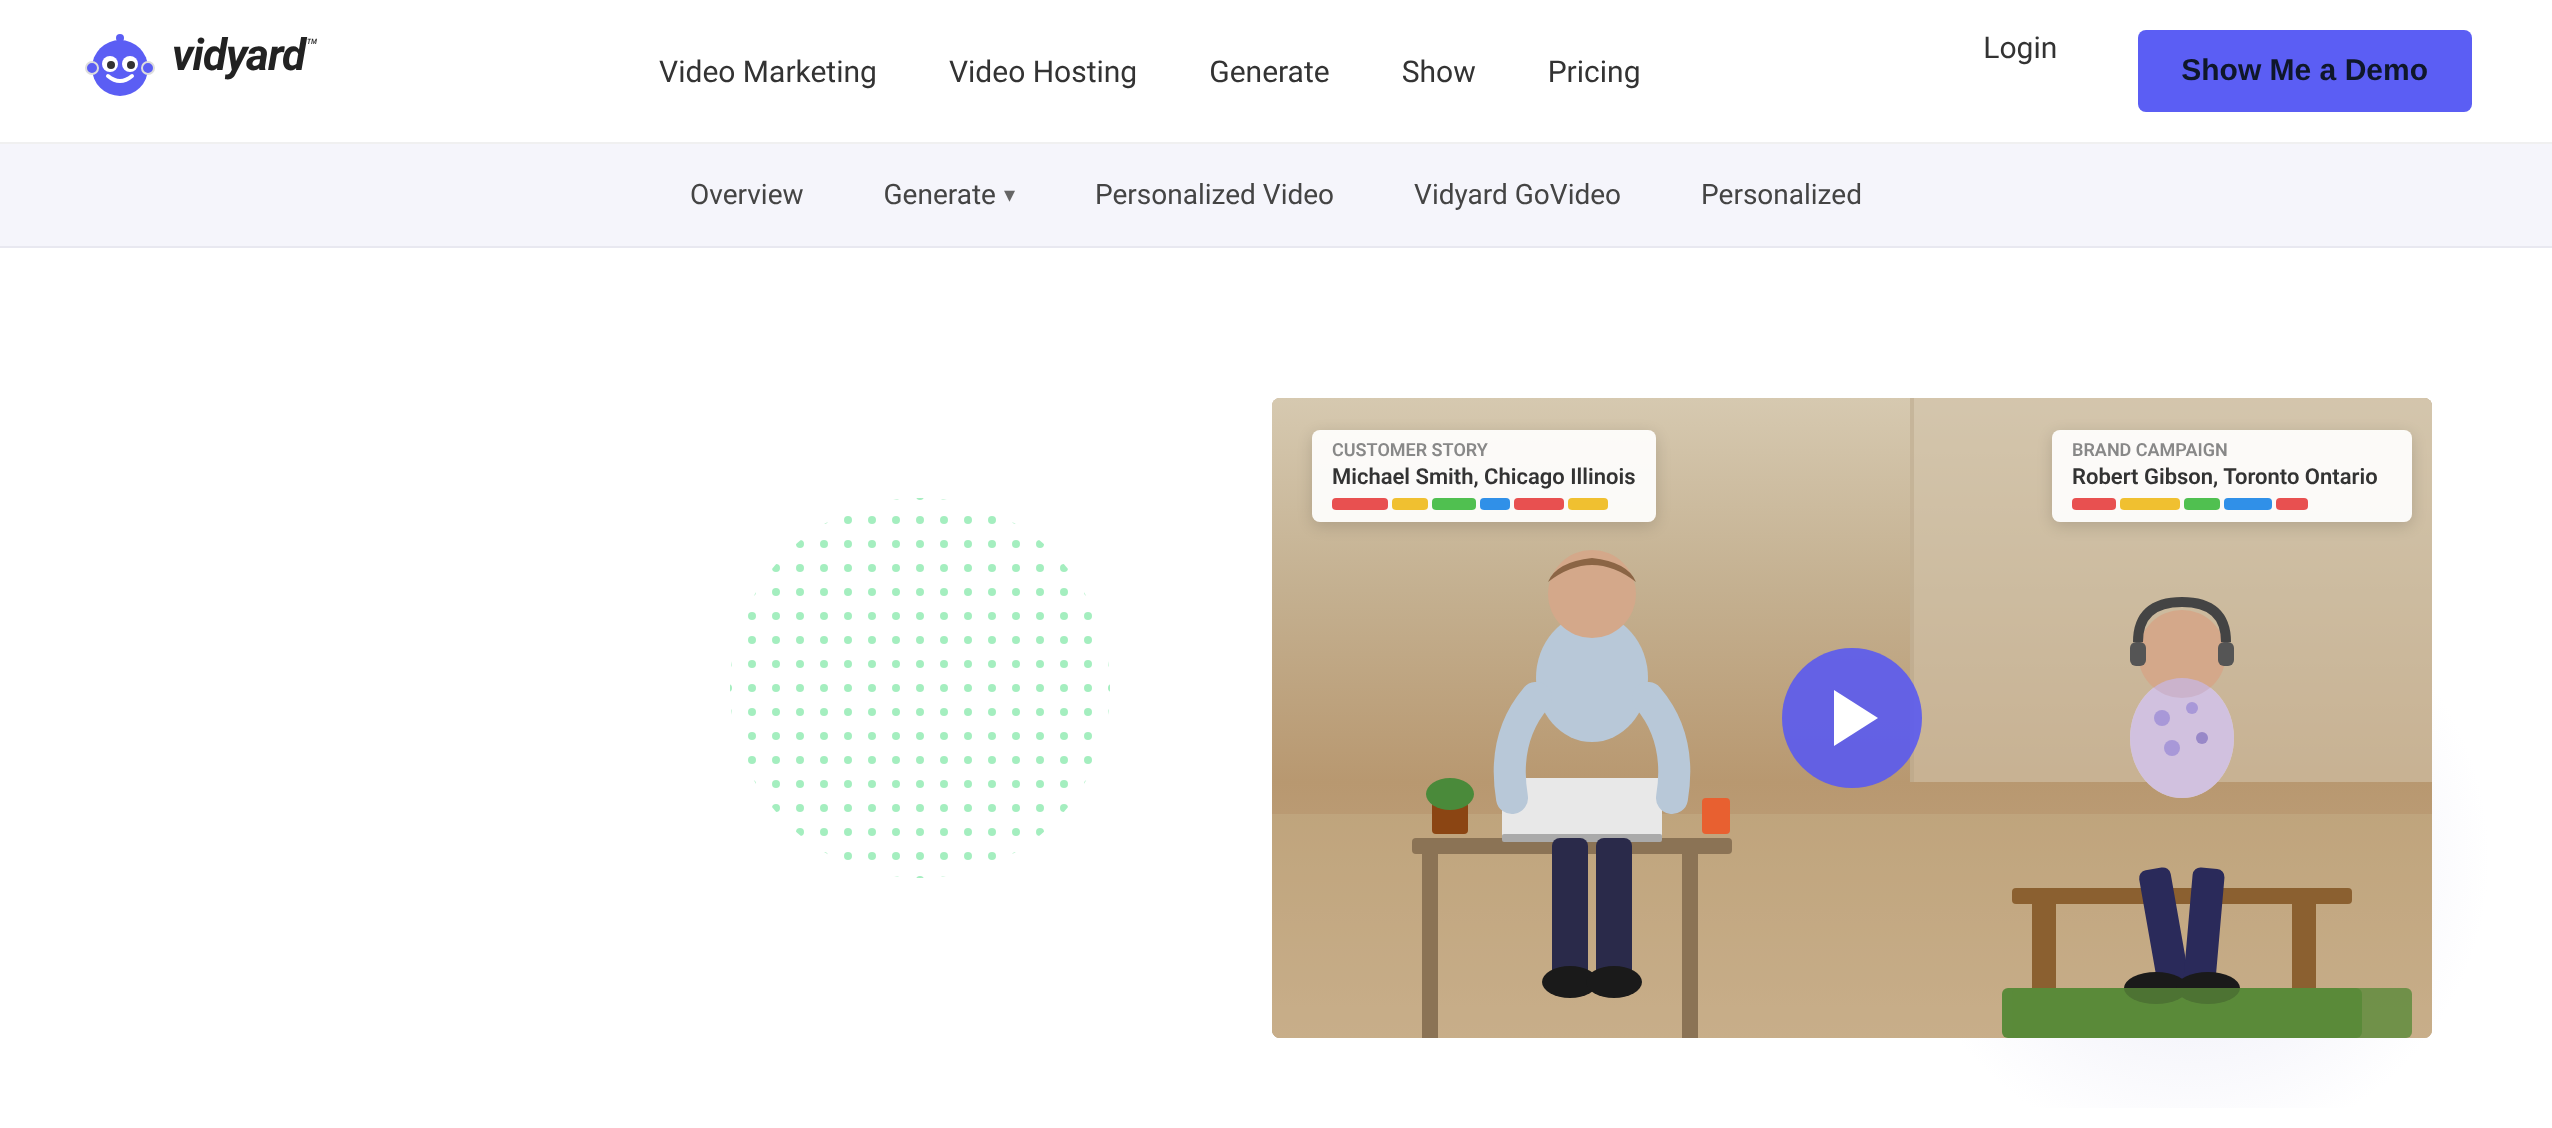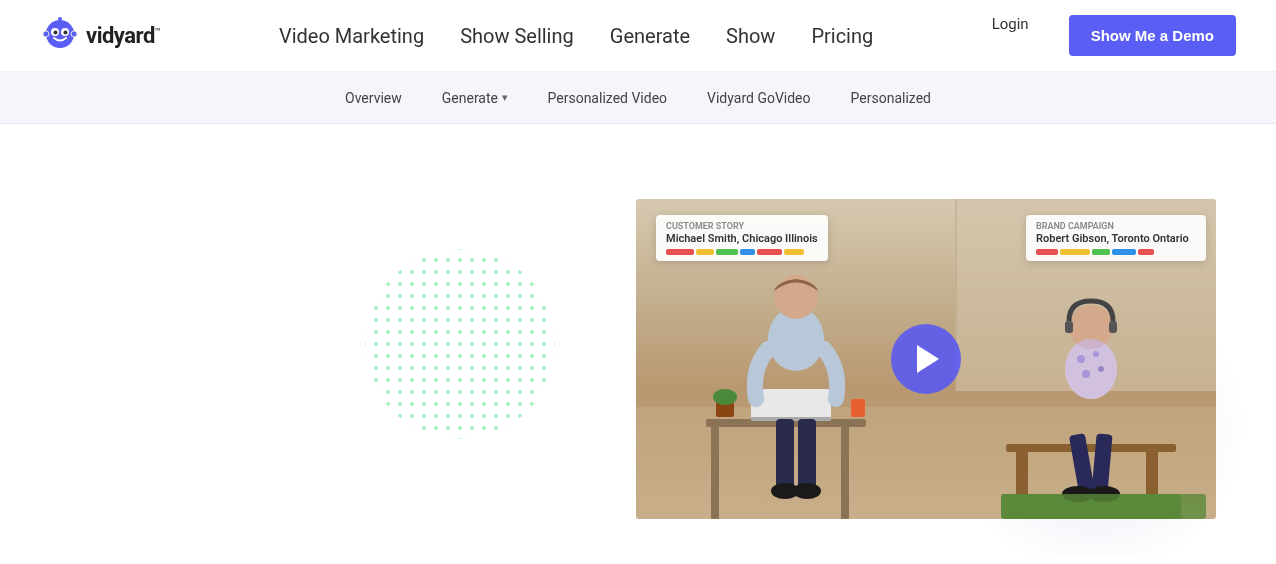--- a/index.html
+++ b/index.html
@@ -10,22 +10,22 @@
       display: flex;
       align-items: center;
       justify-content: space-between;
       padding: 0 40px;
       height: 72px;
       background: #fff;
       border-bottom: 1px solid #f0f0f0;
     }
     .logo-area {
       display: flex;
-      align-items: center;
       gap: 6px;
+      font-style: italic;
     }
     .logo-icon {
       width: 40px;
       height: 40px;
     }
     .logo-text {
       font-size: 22px;
       font-weight: 700;
       color: #222;
       letter-spacing: -0.5px;
@@ -34,38 +34,38 @@
       font-size: 10px;
       font-weight: 400;
       vertical-align: super;
     }
     .main-nav {
       display: flex;
       align-items: center;
       gap: 36px;
     }
     .nav-item {
-      font-size: 20px;
+      font-size: 15px;
       color: #333;
       cursor: pointer;
       white-space: nowrap;
     }
     .nav-right {
       display: flex;
       align-items: flex-start;
       gap: 40px;
     }
     .login-link {
       font-size: 15px;
       color: #333;
       cursor: pointer;
     }
     .demo-btn {
       background: #5b5ef4;
-      color: #ffffff;
+      color: #0f172a;
       border: none;
       border-radius: 4px;
       padding: 12px 22px;
       font-size: 15px;
       font-weight: 600;
       cursor: pointer;
       white-space: nowrap;
     }
 
     
@@ -286,21 +286,21 @@
       <circle cx="6" cy="18" r="3" fill="#5b5ef4" stroke="#ddd" stroke-width="1"></circle>
       <circle cx="34" cy="18" r="3" fill="#5b5ef4" stroke="#ddd" stroke-width="1"></circle>
     </svg>
     <span class="logo-text">
       <span>vidyard</span><sup>™</sup>
     </span>
   </div>
 
   <div class="main-nav">
     <span class="nav-item">Video Marketing</span>
-    <span class="nav-item">Show Selling</span>
+    <span class="nav-item">Video Hosting</span>
     <span class="nav-item">Generate</span>
     <span class="nav-item">Show</span>
     <span class="nav-item">Pricing</span>
   </div>
 
   <div class="nav-right">
     <span class="login-link">Login</span>
     <button class="demo-btn">Show Me a Demo</button>
   </div>
 </nav>

